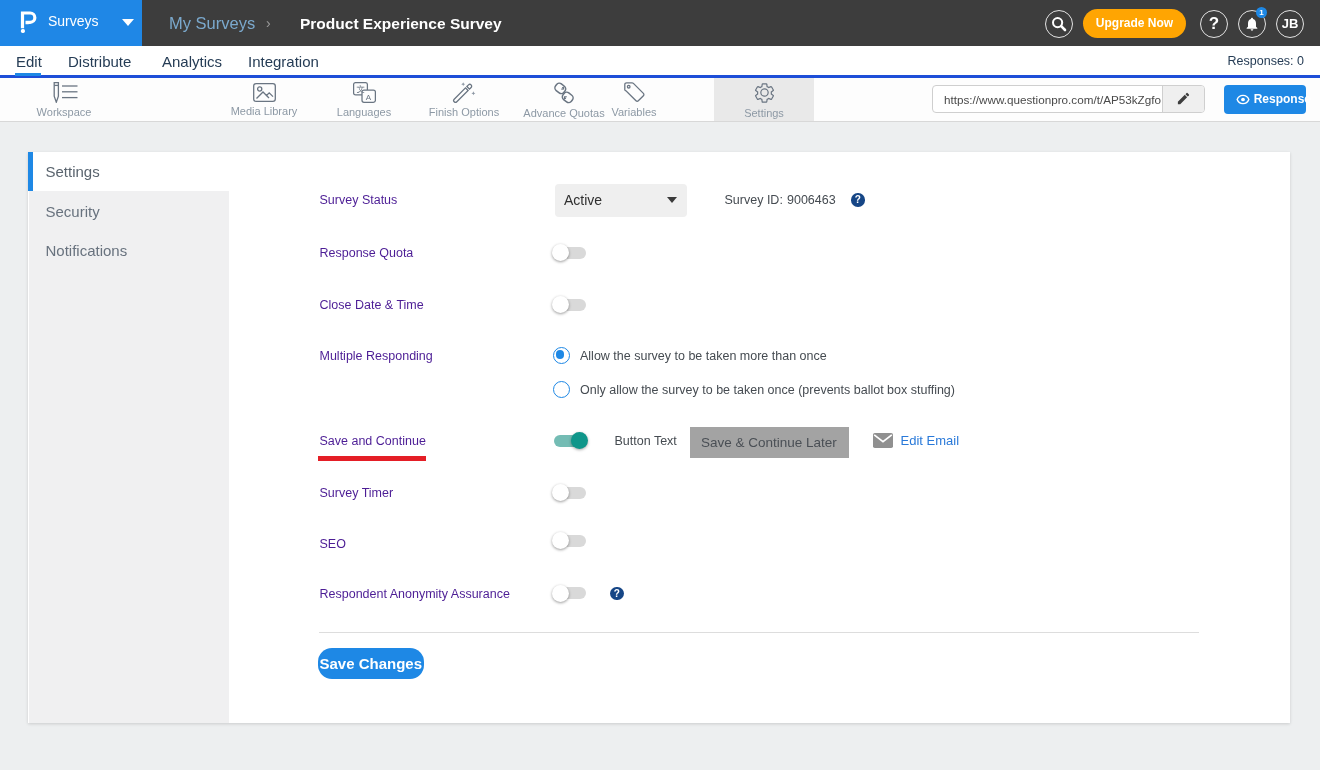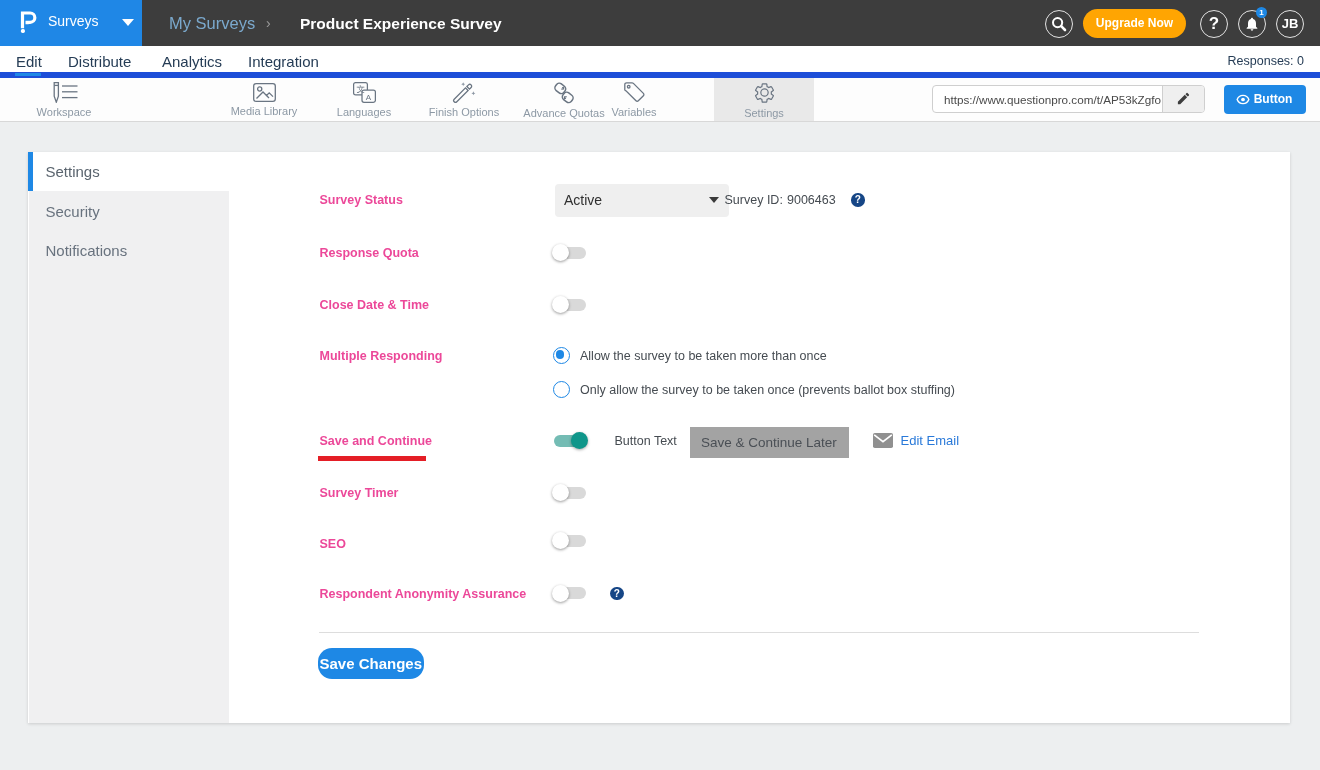--- a/index.html
+++ b/index.html
@@ -10,21 +10,21 @@
 #logoblock { position:absolute; left:0; top:0; width:142px; height:46px; background:#1f87e6; }
 #surveys { position:absolute; left:48px; top:13px; color:#fff; font-size:14px; }
 #caret1 { position:absolute; left:122px; top:19px; width:0; height:0; border-left:6px solid transparent; border-right:6px solid transparent; border-top:7px solid #fff; }
 #crumb { position:absolute; left:169px; top:13.5px; font-size:16.5px; color:#7ba9cd; }
 #crumbsep { position:absolute; left:266px; top:15px; font-size:14px; color:#9a9a9a; }
 #crumb2 { position:absolute; left:300px; top:14.5px; font-size:15.5px; color:#ffffff;font-weight:bold; }
 .circ { position:absolute; top:10px; width:28px; height:28px; border:1.5px solid rgba(255,255,255,.85); border-radius:50%; color:#fff; text-align:center; }
 #upgrade { position:absolute; left:1083px; top:9px; width:103px; height:29px; background:#ffa502; border-radius:15px; color:#fff; font-size:12px; font-weight:bold; text-align:center; line-height:29px; }
 #badge { position:absolute; left:1256px; top:7px; width:11px; height:11px; background:#1e88e5; border-radius:50%; color:#fff; font-size:8px; font-weight:bold; text-align:center; line-height:11px; }
 
-#navrow { position:absolute; left:0; top:46px; width:1320px; height:32px; background:#fff; border-bottom:6px solid #1d4ed8; }
+#navrow { position:absolute; left:0; top:46px; width:1320px; height:32px; background:#fff; border-bottom:3px solid #1d4ed8; }
 .navitem { position:absolute; top:7px; font-size:15px; color:#253c55; }
 #edit-ul { position:absolute; left:15px; top:27px; width:26px; height:2.5px; background:#1e88e5; }
 #responses { position:absolute; right:16px; top:8px; font-size:12.5px; color:#253c55; }
 
 #toolbar { position:absolute; left:0; top:78px; width:1320px; height:44px; background:#fdfdfd; border-bottom:1px solid #d8d8d8; }
 .tool { position:absolute; top:0; width:100px; height:43px; text-align:center; }
 .tool svg { display:block; margin:4px auto 0 auto; }
 .tool .tl { display:block; font-size:11px; color:#8d99a5; margin-top:3px; }
 #tool-settings { background:#e9e9e9; }
 #urlbox { position:absolute; left:932px; top:7px; width:273px; height:28px; background:#fff; border:1px solid #cfcfcf; border-radius:4px; }
@@ -32,30 +32,30 @@
 #pencilbox { position:absolute; right:0; top:0; width:42px; height:26px; background:#efefef; border-left:1px solid #cfcfcf; border-radius:0 3px 3px 0; text-align:center; }
 #preview { position:absolute; left:1223.7px; top:7px; width:82px; height:29px; background:#1e88e5; border-radius:4px; color:#fff; }
 #preview svg { position:absolute; left:12px; top:9px; }
 #preview b { position:absolute; left:30px; top:7px; font-size:12px; }
 
 #card { position:absolute; left:28px; top:152px; width:1262px; height:571px; background:#fff; box-shadow:0 1px 3px rgba(0,0,0,.15); }
 #sidegray { position:absolute; left:1px; top:39px; width:200px; height:532px; background:#f0f0f1; }
 #sideactive { position:absolute; left:0; top:0; width:201px; height:39px; background:#fff; border-left:5px solid #1e88e5; }
 .sideitem { position:absolute; left:17.5px; font-size:15px; color:#68727e; }
 
-.flabel { position:absolute; left:291.5px; font-size:12.5px; color:#ec4899;font-weight:bold; }
+.flabel { position:absolute; left:291.5px; font-size:12.5px; color:#4c1d95; }
 .ftext { position:absolute; font-size:12.5px; color:#454b51; }
 .tgoff { position:absolute; width:33px; height:12px; background:#d9d9d9; border-radius:6px; }
 .tgoff i { position:absolute; left:-1px; top:-2.5px; width:17px; height:17px; background:#fff; border-radius:50%; box-shadow:0 1px 3px rgba(0,0,0,.4); }
 .tgon { position:absolute; width:33px; height:12px; background:#74bcb4; border-radius:6px; }
 .tgon i { position:absolute; right:-1px; top:-2.5px; width:17px; height:17px; background:#0f968a; border-radius:50%; box-shadow:0 1px 3px rgba(0,0,0,.35); }
 .radio { position:absolute; width:17px; height:17px; border:1.8px solid #1e88e5; border-radius:50%; background:#fff; }
 .radio.sel i { position:absolute; left:2.4px; top:2.4px; width:8.6px; height:8.6px; background:#1e88e5; border-radius:50%; }
 .qhelp { position:absolute; width:13.5px; height:13.5px; background:#164686; border-radius:50%; color:#fff; font-size:10px; font-weight:bold; text-align:center; line-height:14px; }
-#dropdown { position:absolute; left:527px; top:31.5px; width:174px; height:33px; background:#efefef; border-radius:4px; }
+#dropdown { position:absolute; left:527px; top:31.5px; width:132px; height:33px; background:#efefef; border-radius:4px; }
 #dropdown span { position:absolute; left:9px; top:8.5px; font-size:14px; color:#2f2f2f; }
 #dropdown b { position:absolute; right:10px; top:13.5px; width:0; height:0; border-left:5.5px solid transparent; border-right:5.5px solid transparent; border-top:6px solid #3a3a3a; }
 #btntextinput { position:absolute; left:662px; top:275px; width:159px; height:31px; background:#a3a3a3; }
 #btntextinput span { position:absolute; left:11px; top:8px; font-size:13.5px; color:#4a4f55; }
 #redline { position:absolute; left:290px; top:304px; width:108px; height:4.5px; background:#e41e26; }
 #hr { position:absolute; left:291px; top:480px; width:880px; height:1px; background:#ddd; }
 #savebtn { position:absolute; left:290px; top:495.5px; width:105.5px; height:31.5px; background:#1e88e5; border-radius:14px; color:#fff; font-size:15px; font-weight:bold; text-align:center; line-height:31.5px; }
 #editemail { position:absolute; left:872.5px; top:281px; font-size:13px; color:#2979d9; }
 </style>
 </head>
@@ -173,21 +173,21 @@
       <svg style="margin-top:5px" width="15" height="15" viewBox="0 0 24 24">
           <path d="M3 17.25V21h3.75L17.81 9.94l-3.75-3.75L3 17.25zM20.71 7.04c.39-.39.39-1.02 0-1.41l-2.34-2.34a.9959.9959 0 0 0-1.41 0l-1.83 1.83 3.75 3.75 1.83-1.83z" fill="#3d3d3d"></path>
         </svg>
     </div>
   </div>
   <div id="preview">
     <svg width="14" height="11" viewBox="0 0 24 18">
         <path d="M12 2 C7.5 2 3.6 4.8 2 9 C3.6 13.2 7.5 16 12 16 C16.5 16 20.4 13.2 22 9 C20.4 4.8 16.5 2 12 2 Z" fill="none" stroke="#fff" stroke-width="2.4"></path>
         <circle cx="12" cy="9" r="3.2" fill="#fff"></circle>
       </svg>
-    <b>Button</b>
+    <b>Response</b>
   </div>
 </div>
 <div id="card">
   <div id="sidegray"></div>
   <div id="sideactive"></div>
   <span class="sideitem" style="top:11px;color:#5a646e">Settings</span>
   <span class="sideitem" style="top:51px">Security</span>
   <span class="sideitem" style="top:90px">Notifications</span>
 
   <span class="flabel" style="top:40.5px">Survey Status</span>

